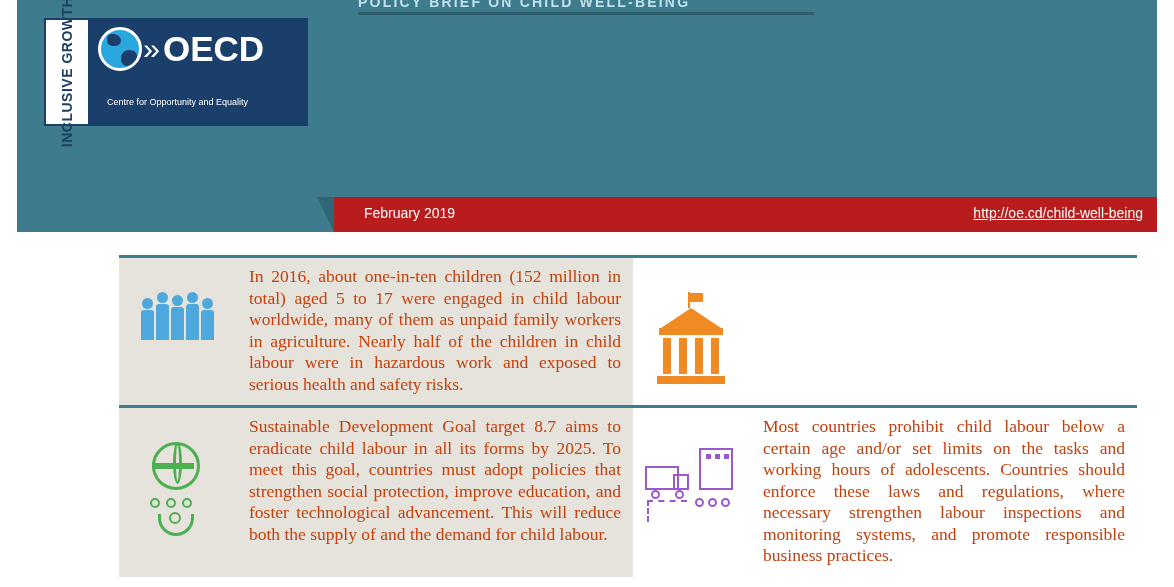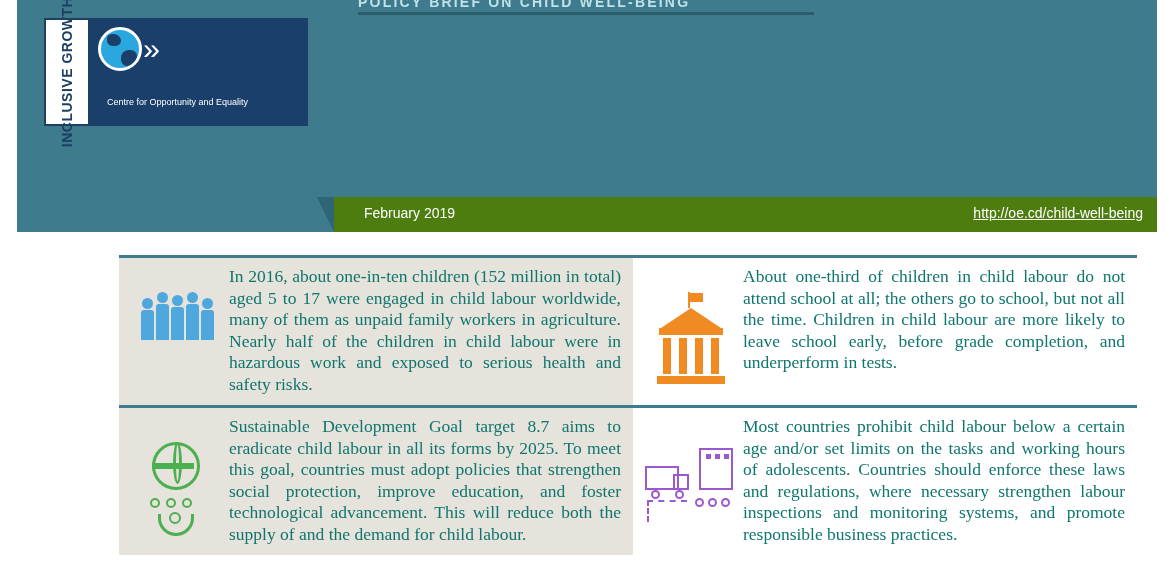--- a/index.html
+++ b/index.html
@@ -174,21 +174,21 @@
     font-size: 47px;
     line-height: 56px;
     font-weight: normal;
   }
   .date-bar {
     position: absolute;
     left: 317px;
     top: 197px;
     width: 823px;
     height: 35px;
-    background: #4d7c0f;
+    background: #b91c1c;
   }
   .date-bar:before {
     content: "";
     position: absolute;
     left: -17px;
     top: 0;
     width: 0;
     height: 0;
     border-top: 35px solid #2f6576;
     border-left: 17px solid transparent;
@@ -237,24 +237,25 @@
     display: flex;
     align-items: center;
     justify-content: center;
     padding-top: 26px;
   }
   .cell-text {
     flex: 1;
     font-family: "Liberation Serif", serif;
     font-size: 17.5px;
     line-height: 21.5px;
-    color: #0f766e;
+    color: #c2410c;
     text-align: justify;
     padding-right: 6px;
     hyphens: none;
+    margin-left: 20px;
   }
 
   
   .icon-people { display:flex; align-items:flex-end; gap:2px; }
   .person { width: 13px; position: relative; }
   .person .head { width: 11px; height: 11px; border-radius: 50%; background: #4fa8dd; margin: 0 auto 1px; }
   .person .body { width: 13px; border-radius: 3px 3px 0 0; background: #4fa8dd; }
   .p1 .body { height: 30px; }
   .p2 .body { height: 36px; }
   .p3 .body { height: 33px; }
@@ -297,20 +298,21 @@
   <div class="header-inner">
 
     <div class="logo-block">
       <div class="logo-ig">
         <span>INCLUSIVE GROWTH</span>
       </div>
       <div class="logo-oecd">
         <div class="oecd-top">
           <div class="globe"></div>
           <div class="chev">››</div>
+          <div class="oecd-word">OECD</div>
         </div>
         <div class="oecd-bottom">
           <div class="cope-sub">Centre for Opportunity and Equality</div>
         </div>
       </div>
     </div>
 
     <div class="brief-label">POLICY BRIEF ON CHILD WELL-BEING</div>
     <div class="brief-rule"></div>
 
@@ -360,21 +362,20 @@
           <div class="lintel"></div>
           <div class="cols">
               <i></i>
               <i></i>
               <i></i>
               <i></i>
             </div>
           <div class="base"></div>
         </div>
       </div>
-      <div class="cell-text">About one-third of children in child labour do not attend school at all; the others go to school, but not all the time. Children in child labour are more likely to leave school early, before grade completion, and underperform in tests.</div>
     </div>
   </div>
 
   <div class="grid-row">
     <div class="cell left">
       <div class="icon-wrap">
         <div class="icon-globe-people">
           <div class="g"></div>
           <div class="row1">
               <b></b>

